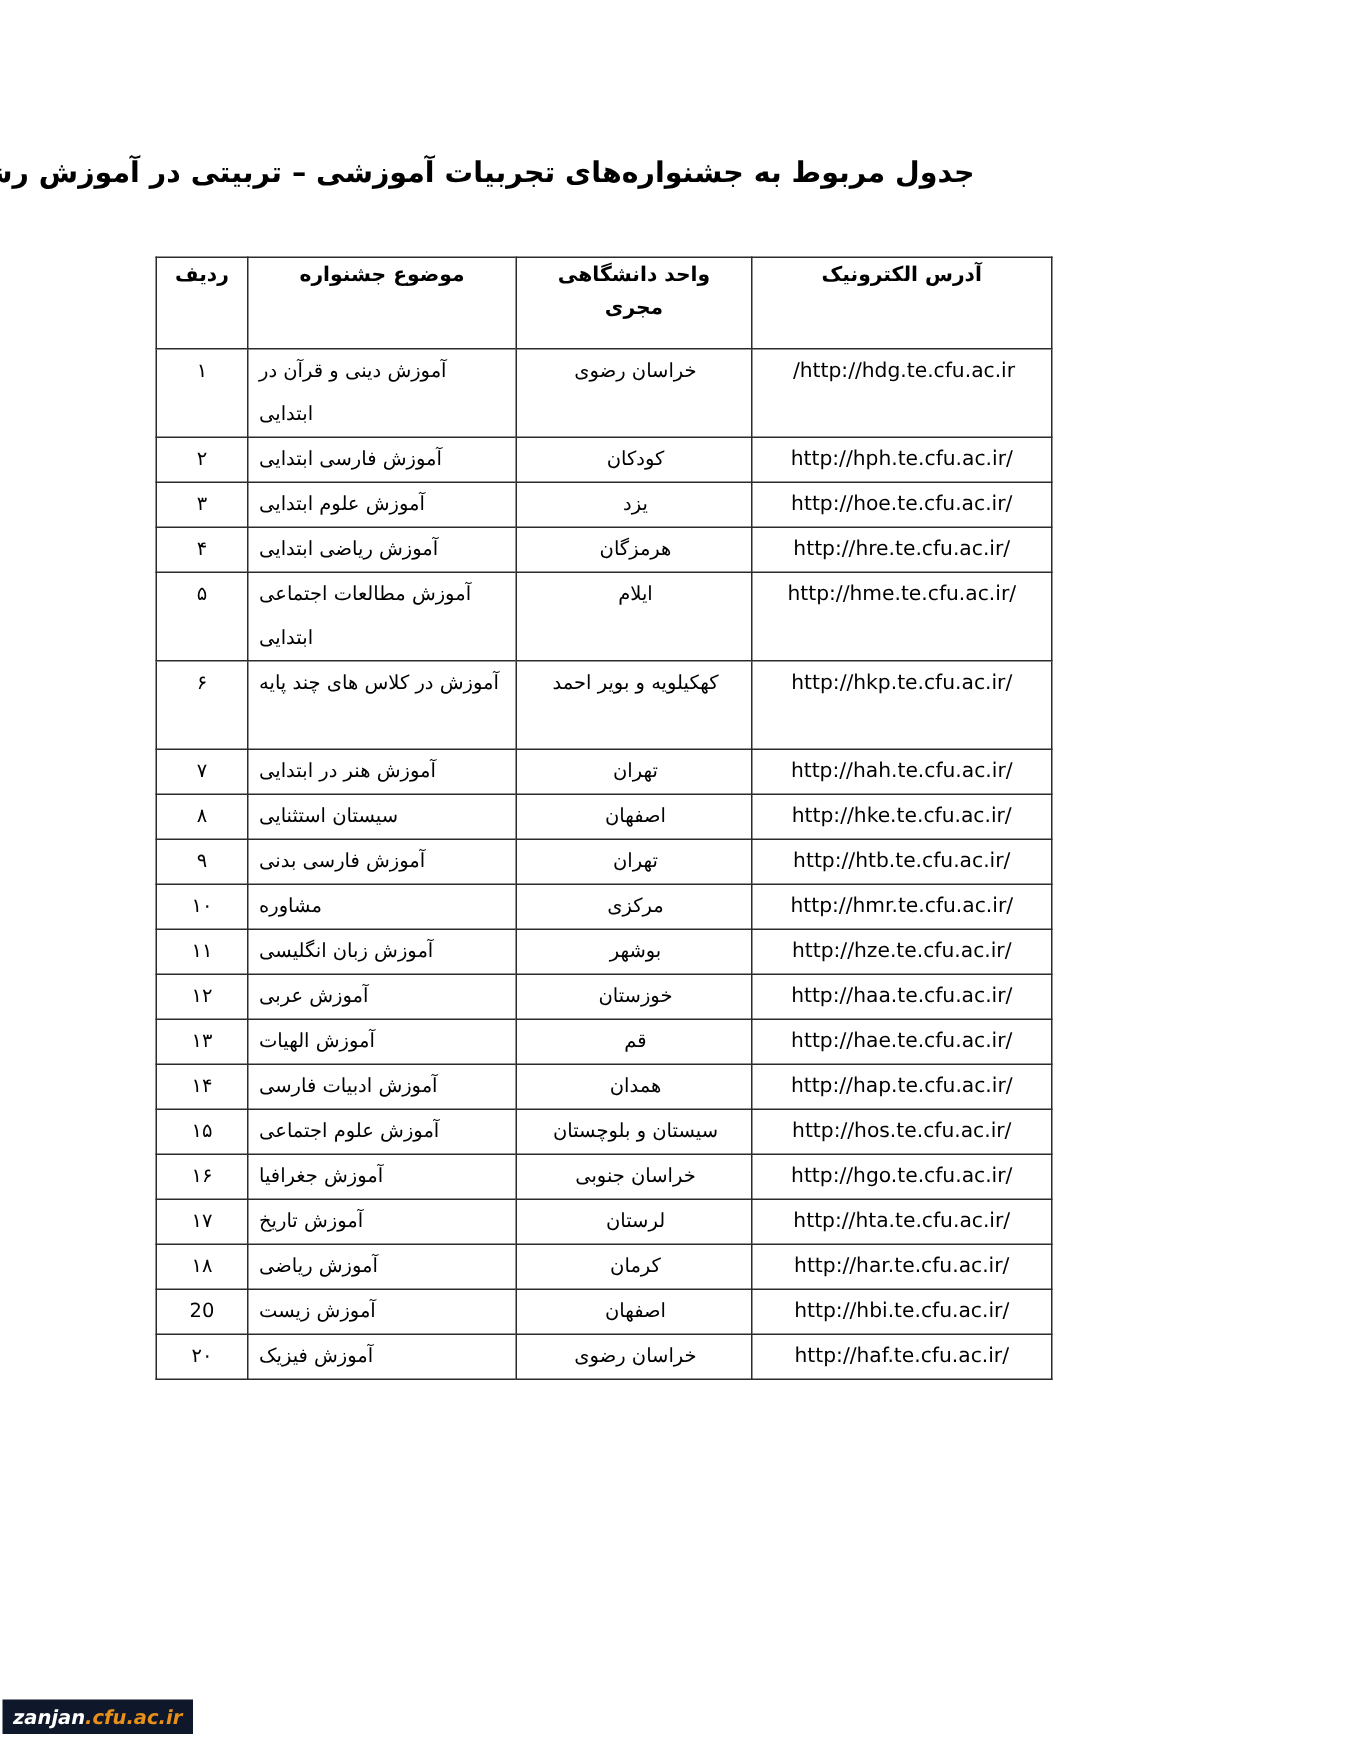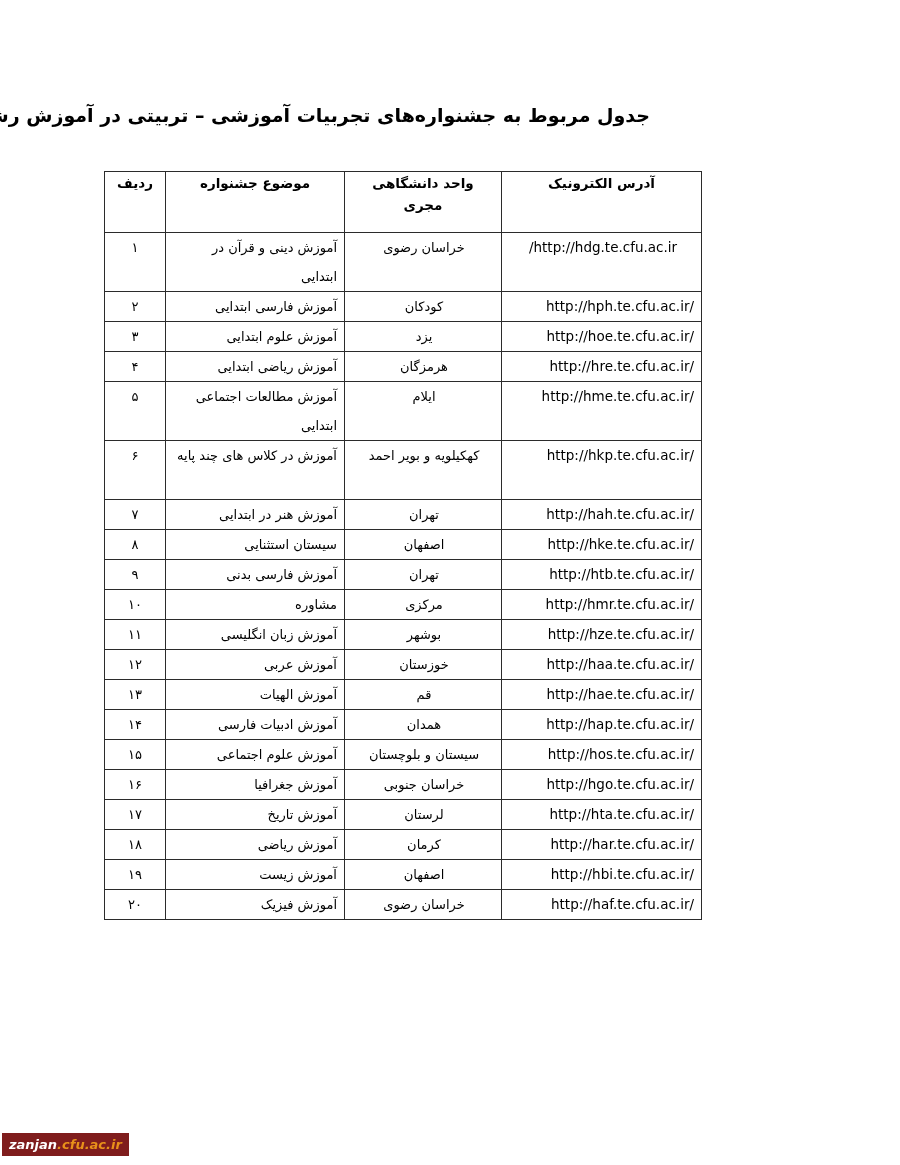--- a/index.html
+++ b/index.html
@@ -96,49 +96,49 @@
     line-height: 29px;
     direction: rtl;
     padding: 0 7px;
     min-height: 29px;
   }
   td.radif .cell {
     text-align: center;
     padding: 0 4px;
   }
   td.mozu .cell {
-    text-align: right;
+    text-align: left;
   }
   td.vahed .cell {
     text-align: center;
     padding-left: 9px;
   }
   td.adres .cell {
     direction: ltr;
-    text-align: right;
+    text-align: center;
     font-family: "DejaVu Sans", "Liberation Sans", sans-serif;
     font-size: 13.5px;
     unicode-bidi: plaintext;
   }
   td.adres .cell.flip {
     direction: rtl;
     text-align: center;
     padding-left: 10px;
   }
 
   
   tr.tall td { height: 58px; }
   tr.normal td { height: 29px; }
 
   
   .watermark {
     position: absolute;
     left: 2px;
     top: 1133px;
-    background: #7f1d1d;
+    background: #0f172a;
     padding: 3px 7px 4px 7px;
     display: inline-block;
     line-height: 1;
   }
   .watermark .wm-a {
     font-family: "DejaVu Sans", "Liberation Sans", sans-serif;
     font-size: 13px;
     font-weight: bold;
     font-style: italic;
     color: #ffffff;
@@ -441,21 +441,21 @@
             <td class="adres">
               <div class="cell">http://hbi.te.cfu.ac.ir/</div>
             </td>
             <td class="vahed">
               <div class="cell">اصفهان</div>
             </td>
             <td class="mozu">
               <div class="cell">آموزش زیست</div>
             </td>
             <td class="radif">
-              <div class="cell">۱۹</div>
+              <div class="cell">20</div>
             </td>
           </tr>
           <tr class="normal">
             <td class="adres">
               <div class="cell">http://haf.te.cfu.ac.ir/</div>
             </td>
             <td class="vahed">
               <div class="cell">خراسان رضوی</div>
             </td>
             <td class="mozu">

